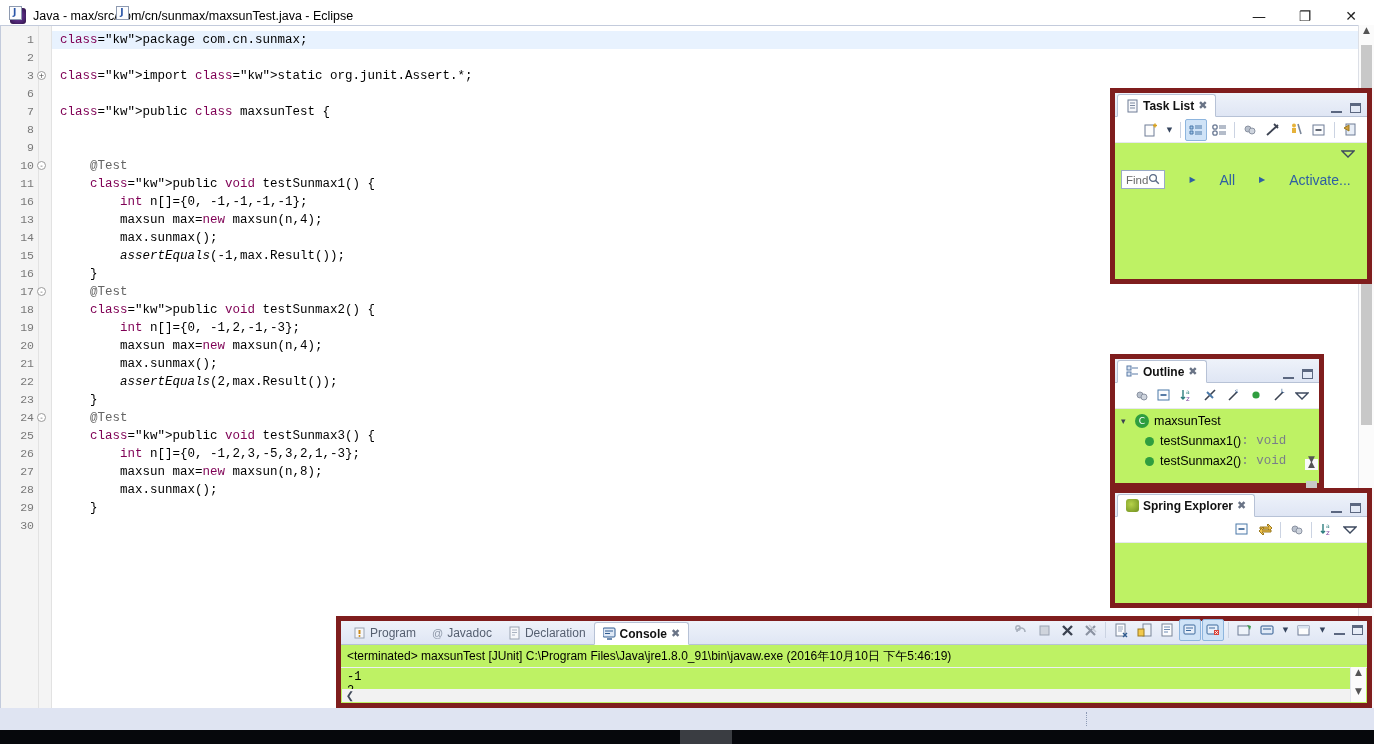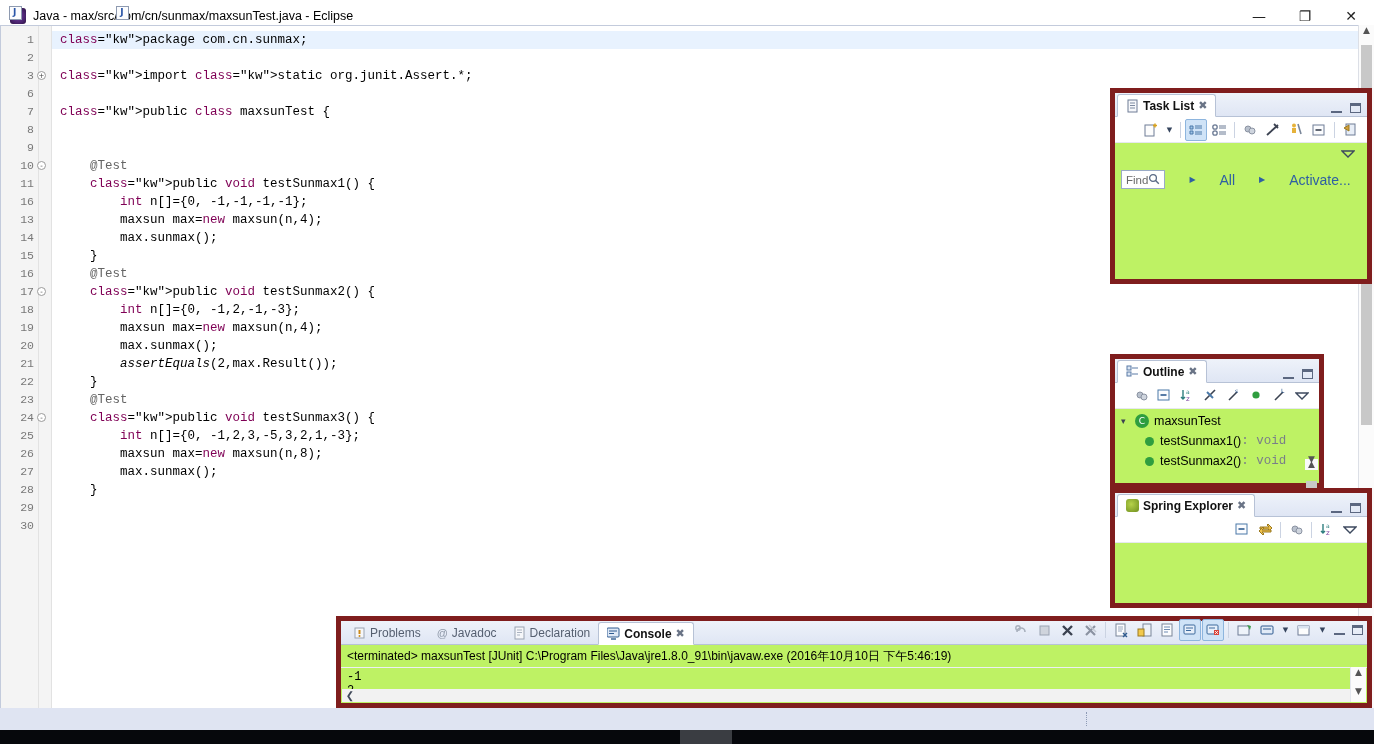--- a/index.html
+++ b/index.html
@@ -762,20 +762,21 @@
           <div class="cline"><span <span="" class="kw">class</span>="kw"&gt;import <span <span="" class="kw">class</span>="kw"&gt;static org.junit.Assert.*;</div>
           <div class="cline">&nbsp;</div>
           <div class="cline"><span <span="" class="kw">class</span>="kw"&gt;public <span class="kw">class</span> maxsunTest {</div>
           <div class="cline">&nbsp;</div>
           <div class="cline">&nbsp;</div>
           <div class="cline">    <span class="ann">@Test</span></div>
           <div class="cline">    <span <span="" class="kw">class</span>="kw"&gt;public <span class="kw">void</span> testSunmax1() {</div>
           <div class="cline">        <span class="kw">int</span> n[]={0, -1,-1,-1,-1};</div>
           <div class="cline">        maxsun max=<span class="kw">new</span> maxsun(n,4);</div>
           <div class="cline">        max.sunmax();</div>
+          <div class="cline">        <span class="itl">assertEquals</span>(-1,max.Result());</div>
           <div class="cline">    }</div>
           <div class="cline">    <span class="ann">@Test</span></div>
           <div class="cline">    <span <span="" class="kw">class</span>="kw"&gt;public <span class="kw">void</span> testSunmax2() {</div>
           <div class="cline">        <span class="kw">int</span> n[]={0, -1,2,-1,-3};</div>
           <div class="cline">        maxsun max=<span class="kw">new</span> maxsun(n,4);</div>
           <div class="cline">        max.sunmax();</div>
           <div class="cline">        <span class="itl">assertEquals</span>(2,max.Result());</div>
           <div class="cline">    }</div>
           <div class="cline">    <span class="ann">@Test</span></div>
           <div class="cline">    <span <span="" class="kw">class</span>="kw"&gt;public <span class="kw">void</span> testSunmax3() {</div>
@@ -799,21 +800,21 @@
   </div>
 
   <div class="panel" id="console">
     <div class="cons-tabs">
       <div class="vtab">
         <svg width="13" height="14">
             <rect x="2" y="2" width="9" height="10" fill="#f6f7fa" stroke="#9aa3b2"></rect>
             <path d="M6.5 4v4" stroke="#cc8a1a" stroke-width="2"></path>
             <circle cx="6.5" cy="10" r="1" fill="#cc8a1a"></circle>
           </svg>
-        <span>Problems</span>
+        <span>Program</span>
       </div>
       <div class="vtab">
         <span style="font-size:11px;color:#8e98a8">@</span>
         <span>Javadoc</span>
       </div>
       <div class="vtab">
         <svg width="13" height="14">
             <rect x="2" y="1" width="9" height="12" fill="#f6f7fa" stroke="#9aa3b2"></rect>
             <path d="M4 4h5M4 6.5h5M4 9h3" stroke="#a9b2c0"></path>
           </svg>

